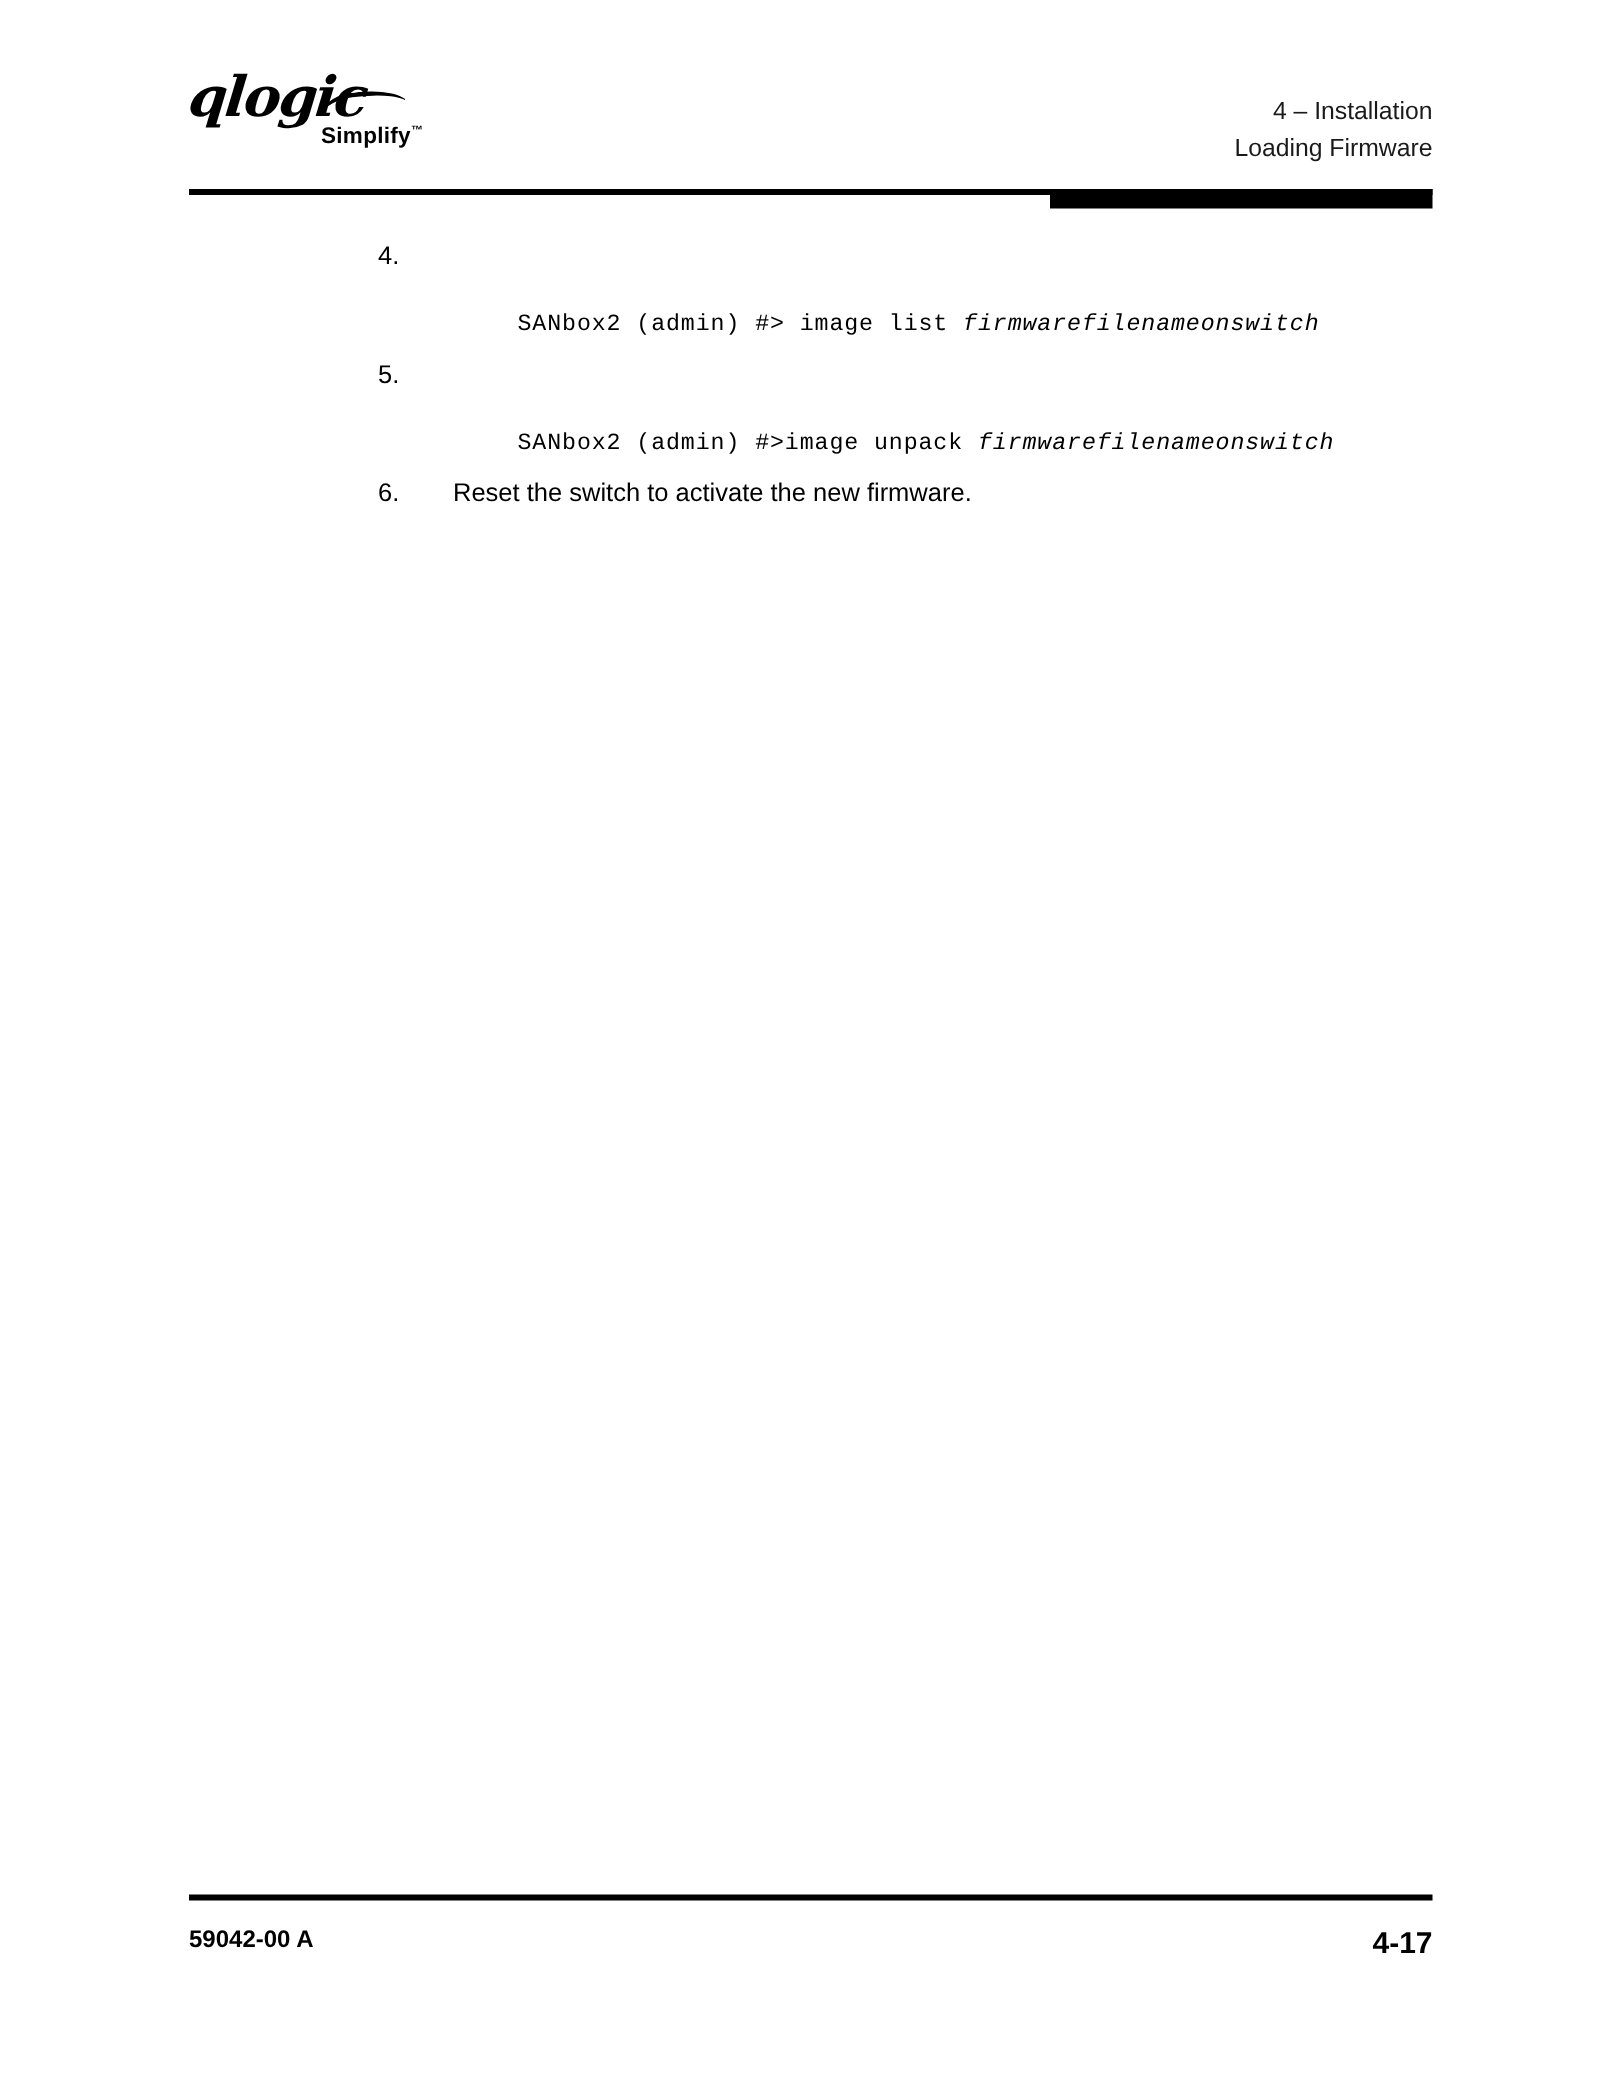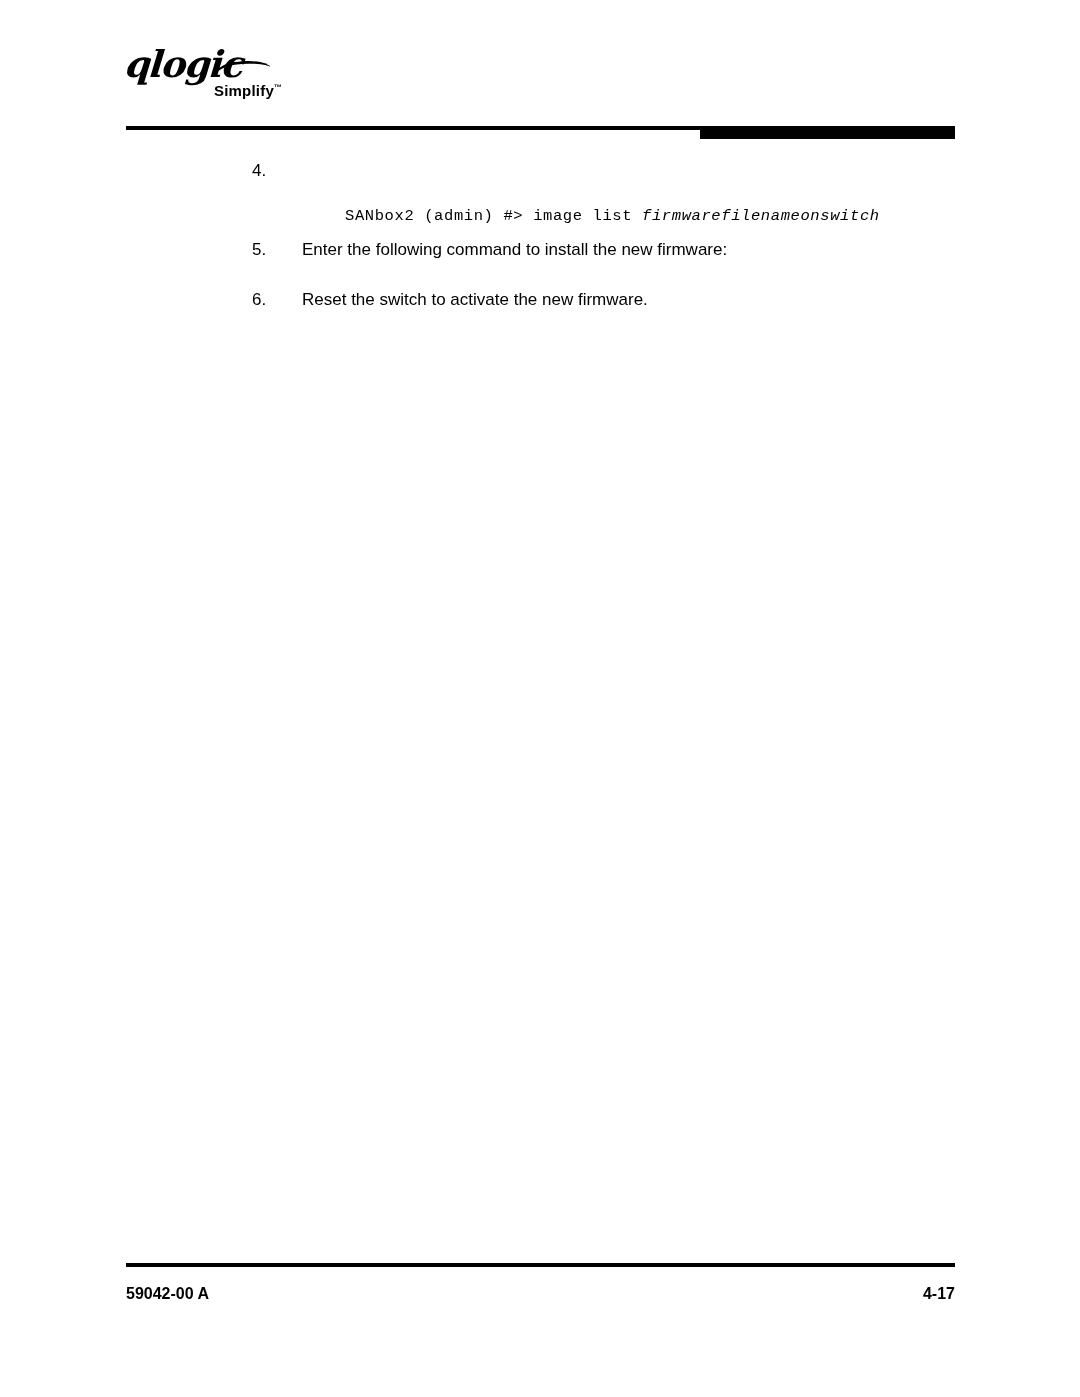--- a/index.html
+++ b/index.html
@@ -176,61 +176,65 @@
     left: 126px;
     top: 28px;
     font-size: 16px;
     font-weight: 700;
     color: #000000;
   }
   .footer-right {
     position: absolute;
     right: 125px;
     top: 28px;
-    font-size: 16px;
+    font-size: 20px;
     font-weight: 700;
     color: #000000;
   }
 </style>
 </head>
 <body>
 
 <div class="page">
 
   <div class="page-header">
 
     <div class="logo-block">
       <span class="logo-script">qlogic</span>
       <span class="logo-swash"></span>
       <span class="logo-tagline"><span>Simplify</span><span class="logo-tm">™</span></span>
     </div>
 
+    <div class="header-text">
+      <div>4 – Installation</div>
+      <div>Loading Firmware</div>
+    </div>
 
     <div class="header-rule-thin"></div>
     <div class="header-rule-block"></div>
   </div>
 
   <div class="content">
 
     <div class="step">
       <span class="step-line">
         <span class="step-num">4.</span>
       </span>
       <div class="gap-a"></div>
       <span class="cmd"><span>SANbox2 (admin) #&gt; image list </span><span class="arg">firmwarefilenameonswitch</span></span>
     </div>
 
     <div class="gap-b"></div>
 
     <div class="step">
       <span class="step-line">
         <span class="step-num">5.</span>
-        <span>Enter the following command to install the new firmware:</span>
       </span>
       <div class="gap-a"></div>
+      <span class="cmd"><span>SANbox2 (admin) #&gt;image unpack </span><span class="arg">firmwarefilenameonswitch</span></span>
     </div>
 
     <div class="gap-b"></div>
 
     <div class="step">
       <span class="step-line">
         <span class="step-num">6.</span>
         <span>Reset the switch to activate the new firmware.</span>
       </span>
       <div class="gap-a"></div>

